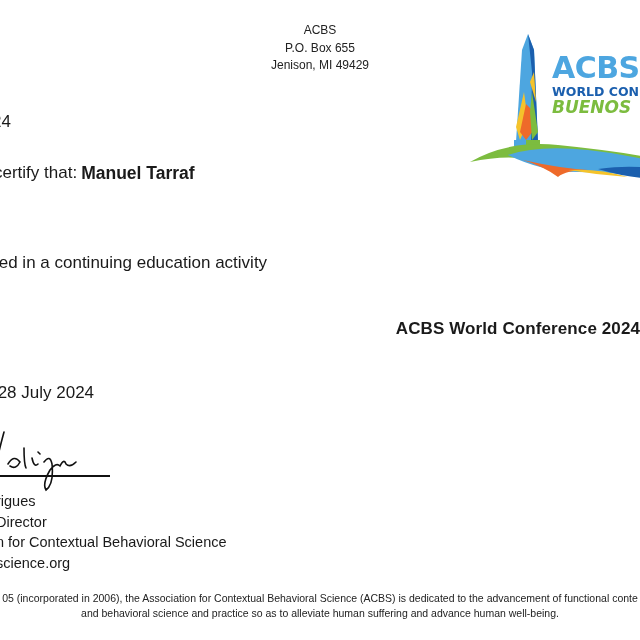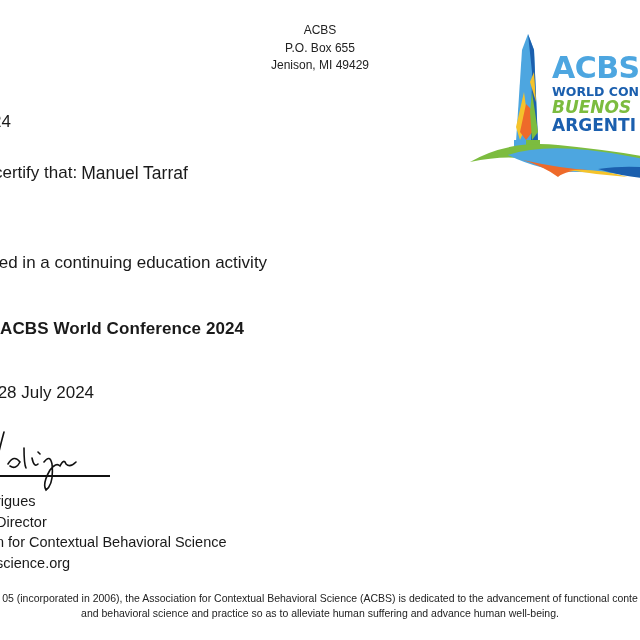--- a/index.html
+++ b/index.html
@@ -6,23 +6,23 @@
     body {
       width: 640px; height: 640px; overflow: hidden; position: relative;
       background: #ffffff; color: #1a1a1a;
       font-family: "Liberation Sans", "DejaVu Sans", sans-serif;
     }
     .abs { position: absolute; white-space: nowrap; }
     .address { left: 240px; top: 22px; width: 160px; text-align: center; font-size: 12px; line-height: 17.5px; color: #222; }
     .address div { white-space: nowrap; }
     .date { left: -8px; top: 112px; font-size: 17px; }
     .certify { left: -6px; top: 162px; font-size: 17px; }
-    .certify .name { font-size: 17.5px; margin-left: 4px; position: relative; top: 1px; }
+    .certify .name { font-size: 17.5px; margin-left: 4px; position: relative; top: 1px; font-weight: bold; }
     .participated { left: -6px; top: 253px; font-size: 17px; }
-    .conference { left: 0; width: 640px; top: 319px; text-align: left; font-size: 17px; font-weight: bold; letter-spacing: 0.1px; }
+    .conference { left: 0; width: 640px; top: 319px; text-align: right; font-size: 17px; font-weight: bold; letter-spacing: 0.1px; }
     .dates { left: -8px; top: 383px; font-size: 17px; }
     .signature { left: -6px; top: 424px; width: 120px; height: 70px; }
     .sig-line { left: 0; top: 475px; width: 110px; height: 2px; background: #111; }
     .signer { left: -4px; top: 491px; font-size: 14.5px; line-height: 20.6px; }
     .signer div { white-space: nowrap; }
     .mission { left: -30px; top: 591px; width: 700px; text-align: center; font-size: 10.5px; line-height: 15px; color: #222; }
     .mission div { white-space: nowrap; }
     .logo { left: 468px; top: 32px; width: 180px; height: 150px; }
     .logo-text { position: absolute; font-family: "DejaVu Sans", sans-serif; font-weight: bold; white-space: nowrap; }
   </style>
@@ -49,21 +49,20 @@
 
     <path d="M2,130 Q40,108 90,113 Q140,118 180,125 L180,142 Q150,138 120,138 Q80,140 52,126 Q30,124 2,130 Z" fill="#7cbc3f"></path>
     <path d="M40,123 Q70,113 120,118 Q150,121 180,128 L180,145 Q140,140 110,140 Q75,140 40,123 Z" fill="#4da6e0"></path>
     <path d="M55,128 Q75,134 90,145 Q98,138 120,138 Q90,136 55,128 Z" fill="#ee6a2a"></path>
     <path d="M100,138 Q130,136 160,145 Q130,143 100,138 Z" fill="#f5c32b"></path>
     <path d="M130,137 Q160,133 180,136 L180,146 Q160,146 130,137 Z" fill="#1b5fae"></path>
   </svg>
   <div class="logo-text" style="left:84px; top:18px; font-size:30px; color:#4da6e0; letter-spacing:-0.5px;">ACBS</div>
   <div class="logo-text" style="left:84px; top:52px; font-size:12.5px; color:#1b5fae;">WORLD CONF</div>
   <div class="logo-text" style="left:84px; top:65px; font-size:17px; color:#7cbc3f;font-style:italic;">BUENOS</div>
-  <div class="logo-text" style="left:84px; top:83px; font-size:17px; color:#1b5fae;">ARGENTI</div>
 </div>
 
 <div class="abs date">24</div>
 
 <div class="abs certify">
   <span>certify that:</span><span class="name">Manuel Tarraf</span>
 </div>
 
 <div class="abs participated">ted in a continuing education activity</div>
 

